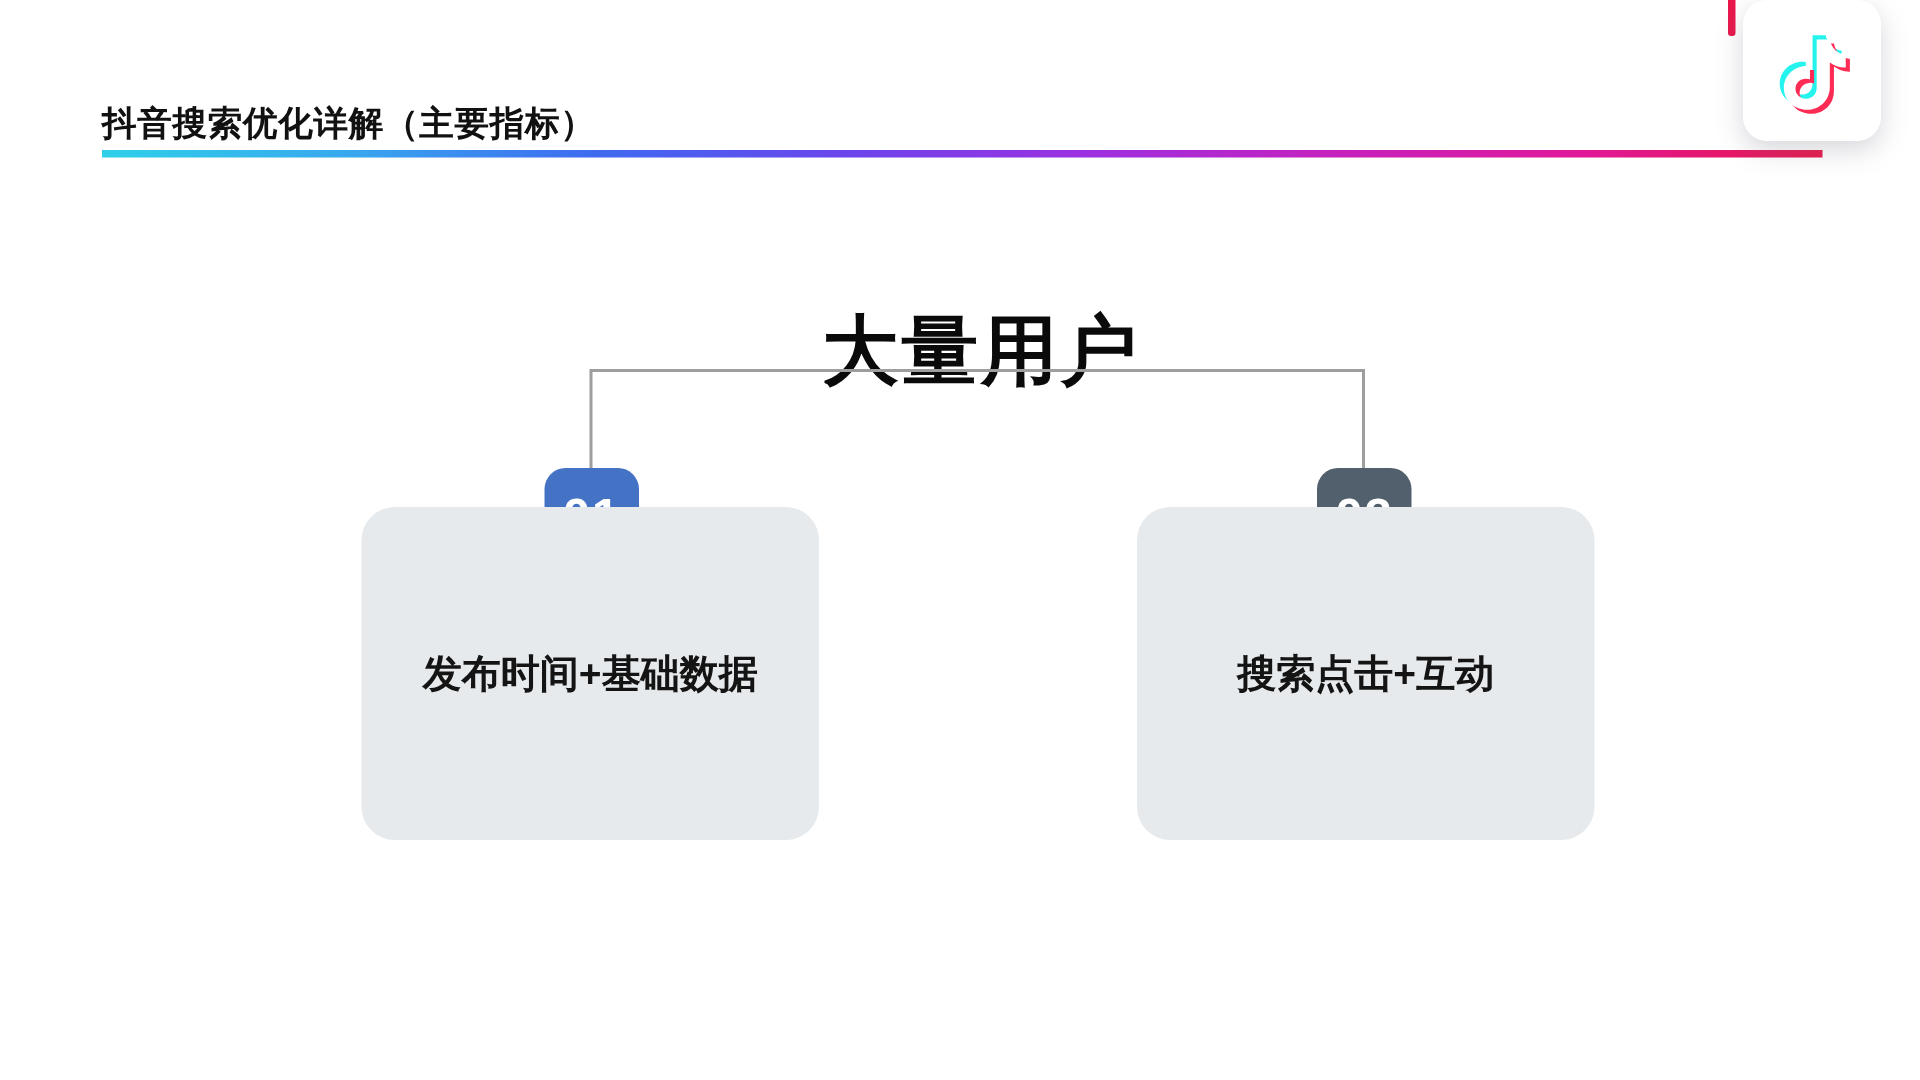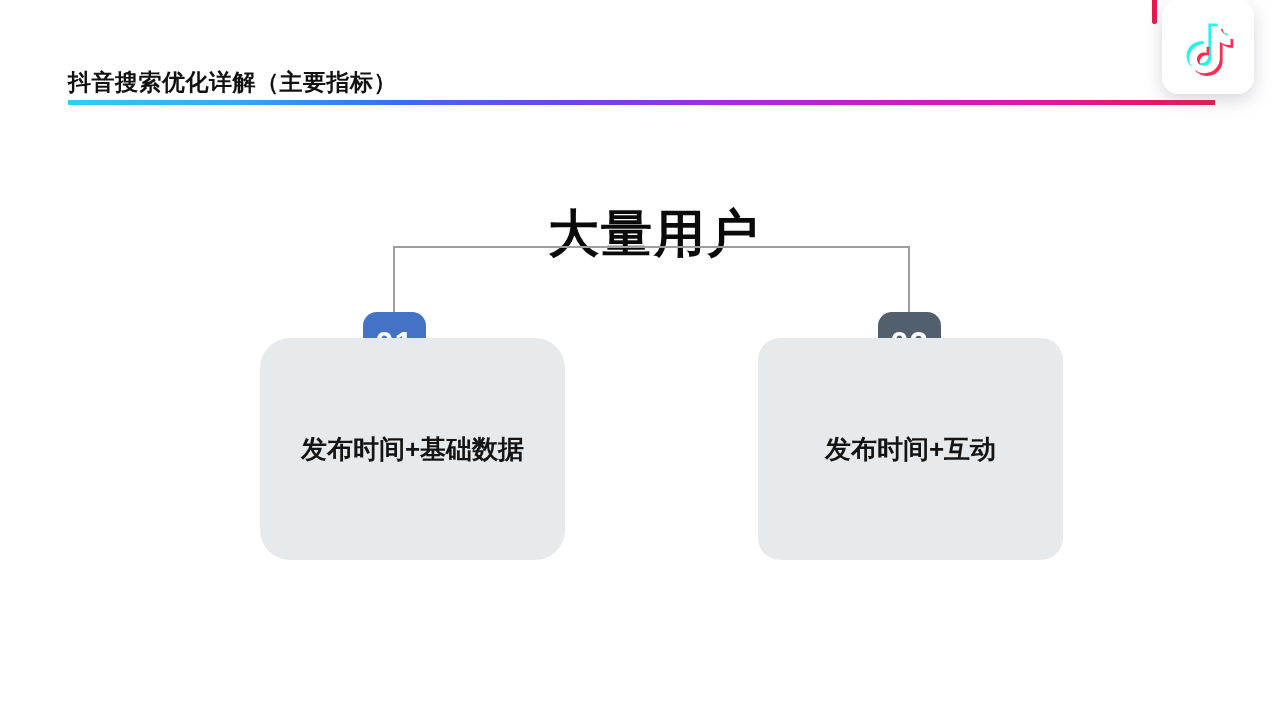--- a/index.html
+++ b/index.html
@@ -51,21 +51,21 @@
   .conn-v { top: 246px; width: 0; height: 72px; border-left: 2px solid var(--connector, #9E9E9E); }
   .conn-v.left  { left: 393px; }
   .conn-v.right { left: 908px; }
 
   .info-card {
     position: absolute; top: 338px; width: 305px; height: 222px;
     background: var(--card_bg, #E7EAEC);
     border-radius: 22px;
     display: flex; flex-direction: column; align-items: center; justify-content: center;
   }
-  .info-card.first  { left: 260px; border-radius: 30px; }
+  .info-card.first  { left: 241px; }
   .info-card.second { left: 758px; }
   .info-line {
     font-size: 26px; font-weight: bold; color: #141414;
     line-height: 43px; text-align: center; white-space: nowrap;
   }
   .badge {
     position: absolute; top: 312px; width: 63px; height: 63px;
     border-radius: 14px; color: #ffffff;
     font-size: 33px; font-weight: bold;
     display: flex; align-items: center; justify-content: center;
@@ -100,16 +100,16 @@
   <div class="conn conn-v right"></div>
 
   <div class="badge first">01</div>
   <div class="badge second">02</div>
 
   <div class="info-card first">
     <div class="info-line">发布时间+基础数据</div>
   </div>
 
   <div class="info-card second">
-    <div class="info-line">发布时间+互动</div>
+    <div class="info-line">搜索点击+互动</div>
   </div>
 
 </div>
 
 </body></html>

